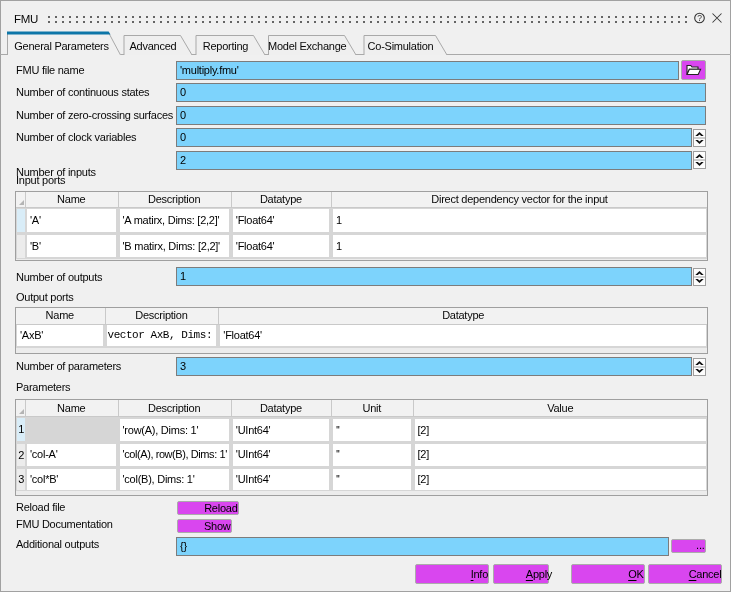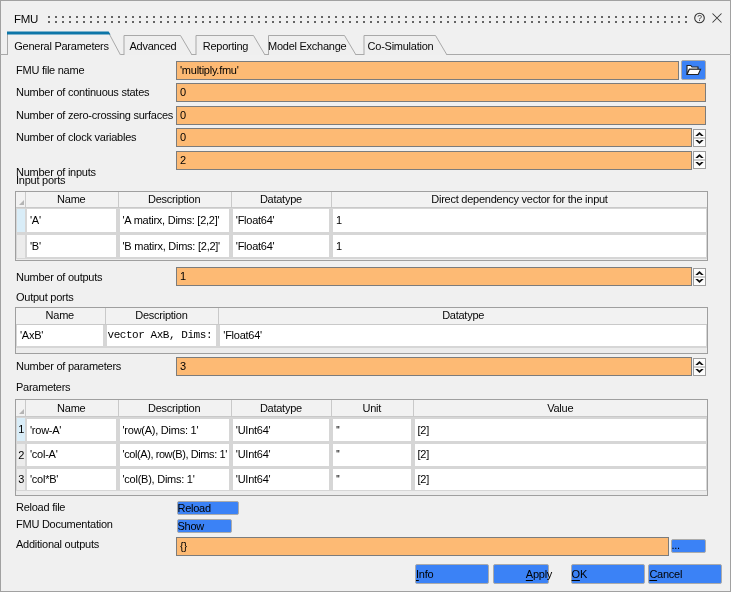--- a/index.html
+++ b/index.html
@@ -1,20 +1,20 @@
 <!DOCTYPE html>
 <html><head><meta charset="utf-8">
 <style>
 html,body{margin:0;padding:0;}
 body{width:731px;height:592px;font-family:"Liberation Sans",sans-serif;font-size:11px;color:#000;}
 .dlg{position:absolute;left:0;top:0;width:729px;height:590px;border:1px solid #a1a1a1;background:#f0f0f0;overflow:hidden;}
 .abs{position:absolute;}
 .lbl{position:absolute;letter-spacing:-0.25px;white-space:nowrap;color:#080808;}
-.fld{position:absolute;background:#fdba74;border:1px solid #7c7c7c;letter-spacing:-0.25px;white-space:nowrap;overflow:hidden;padding-left:3px;box-sizing:border-box;}
-.btn{position:absolute;background:#3b82f6;border:1px solid #ababab;border-radius:2px;text-align:left;letter-spacing:-0.25px;box-sizing:border-box;}
+.fld{position:absolute;background:#7dd3fc;border:1px solid #7c7c7c;letter-spacing:-0.25px;white-space:nowrap;overflow:hidden;padding-left:3px;box-sizing:border-box;}
+.btn{position:absolute;background:#d946ef;border:1px solid #ababab;border-radius:2px;text-align:right;letter-spacing:-0.25px;box-sizing:border-box;}
 .cell{position:absolute;background:#fff;letter-spacing:-0.25px;white-space:nowrap;overflow:hidden;padding-left:3px;box-sizing:border-box;}
 .hdr{position:absolute;text-align:center;letter-spacing:-0.25px;white-space:nowrap;overflow:hidden;color:#080808;}
 u{text-decoration:underline;text-underline-offset:1.5px;}
 </style></head><body>
 <div class="dlg"></div>
 
 <div class="lbl" style="left:14px;top:13px;font-size:11.5px;line-height:12px;">FMU</div>
 <svg class="abs" style="left:48px;top:16px;" width="640" height="7">
     <defs>
       <pattern id="dots" width="7" height="7" patternUnits="userSpaceOnUse">
@@ -138,21 +138,20 @@
     <div class="abs" style="left:396.5px;top:0;width:1px;height:16.5px;background:#c9c9c9;"></div>
     <div class="hdr" style="left:9px;top:0;width:92.5px;line-height:16.5px;">Name</div>
     <div class="hdr" style="left:101.5px;top:0;width:113.30000000000001px;line-height:16.5px;">Description</div>
     <div class="hdr" style="left:214.8px;top:0;width:100.19999999999999px;line-height:16.5px;">Datatype</div>
     <div class="hdr" style="left:315px;top:0;width:81.5px;line-height:16.5px;">Unit</div>
     <div class="hdr" style="left:396.5px;top:0;width:295.5px;line-height:16.5px;">Value</div>
     <svg class="abs" style="left:3px;top:9.0px;" width="6" height="6">
       <path d="M5 0 L5 5 L0 5 Z" fill="#b4b4b4"></path>
     </svg>
     <div class="abs" style="left:0.5px;top:18.5px;width:8.5px;height:23px;background:#d9edf8;text-align:right;line-height:23px;letter-spacing:-0.25px;padding-right:1px;box-sizing:border-box;">1</div>
-    <div class="cell" style="left:11px;top:19.0px;width:88.5px;height:22px;line-height:22px;">'row-A'</div>
     <div class="cell" style="left:103.5px;top:19.0px;width:109.30000000000001px;height:22px;line-height:22px;">'row(A), Dims: 1'</div>
     <div class="cell" style="left:216.8px;top:19.0px;width:96.19999999999999px;height:22px;line-height:22px;">'UInt64'</div>
     <div class="cell" style="left:317px;top:19.0px;width:77.5px;height:22px;line-height:22px;">''</div>
     <div class="cell" style="left:398.5px;top:19.0px;width:291.5px;height:22px;line-height:22px;">[2]</div>
     <div class="abs" style="left:0.5px;top:44.0px;width:8.5px;height:22.5px;background:#ececec;text-align:right;line-height:22.5px;letter-spacing:-0.25px;padding-right:1px;box-sizing:border-box;">2</div>
     <div class="cell" style="left:11px;top:44.5px;width:88.5px;height:21.5px;line-height:21.5px;">'col-A'</div>
     <div class="cell" style="left:103.5px;top:44.5px;width:109.30000000000001px;height:21.5px;line-height:21.5px;"><span style="letter-spacing:-0.42px">'col(A), row(B), Dims: 1'</span></div>
     <div class="cell" style="left:216.8px;top:44.5px;width:96.19999999999999px;height:21.5px;line-height:21.5px;">'UInt64'</div>
     <div class="cell" style="left:317px;top:44.5px;width:77.5px;height:21.5px;line-height:21.5px;">''</div>
     <div class="cell" style="left:398.5px;top:44.5px;width:291.5px;height:21.5px;line-height:21.5px;">[2]</div>

